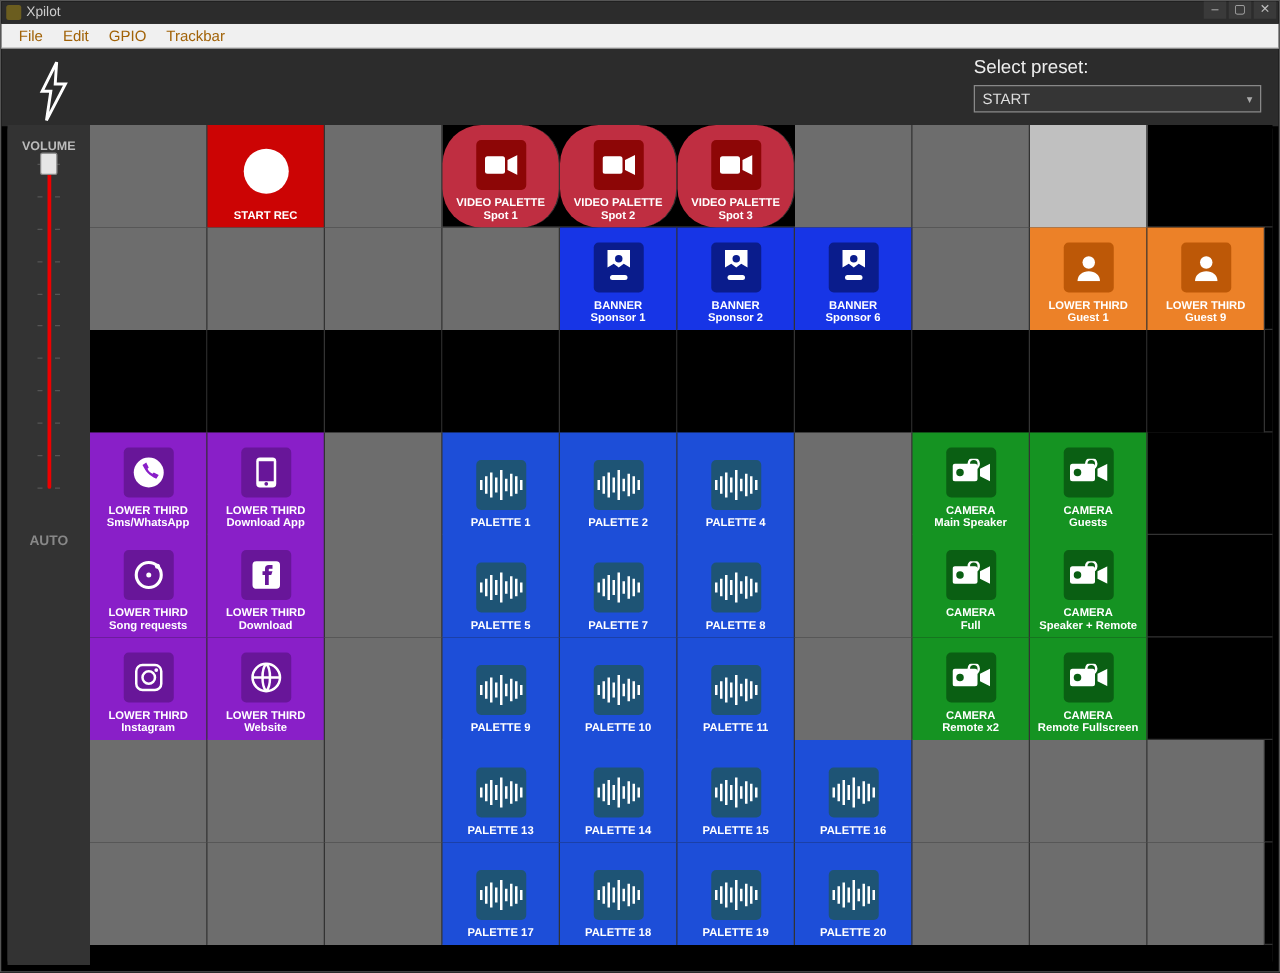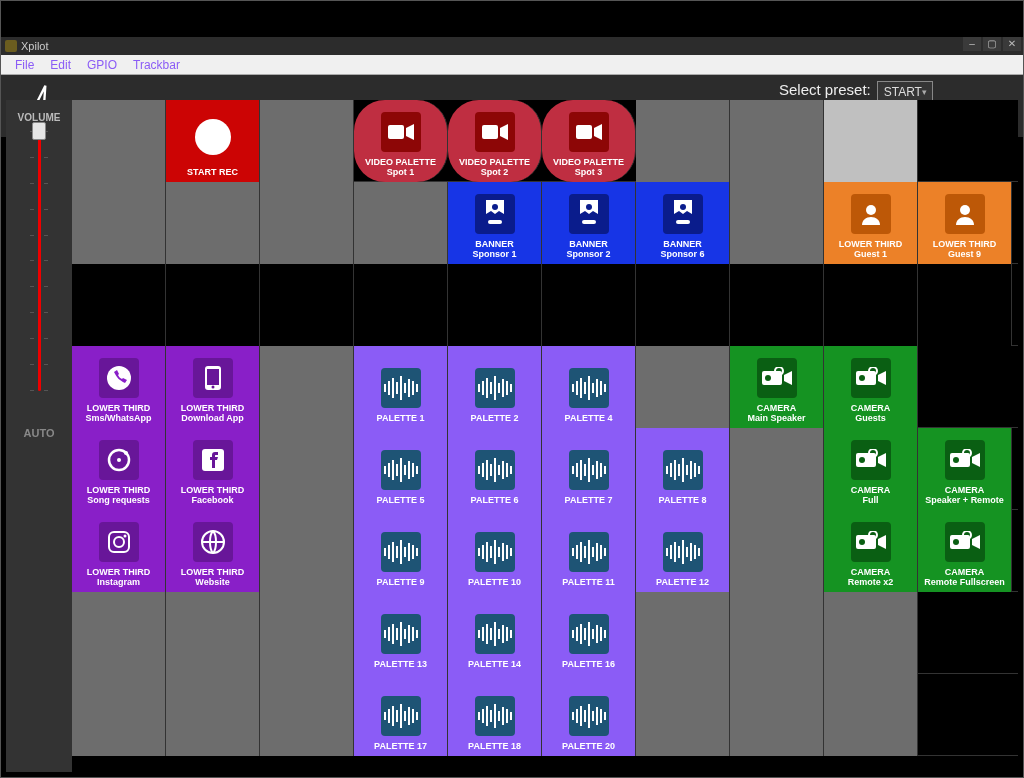--- a/index.html
+++ b/index.html
@@ -16,21 +16,20 @@
   
   .titlebar {
     height: 18px;
     background: #2c2c2c;
     display: flex;
     align-items: center;
     padding: 0 4px;
     font-size: 11px;
     color: #ccc;
     position: relative;
-    margin-top: 36px;
   }
   .titlebar .tb-icon {
     width: 12px; height: 12px;
     background: #6b5d1f;
     border-radius: 2px;
     margin-right: 4px;
   }
   .titlebar .tb-controls {
     position: absolute;
     right: 2px; top: 0;
@@ -48,21 +47,21 @@
   }
 
   
   .menubar {
     height: 20px;
     background: #f0f0f0;
     display: flex;
     align-items: center;
     padding: 0 6px;
     font-size: 12px;
-    color: #8b5cf6;
+    color: #a16207;
     border-bottom: 1px solid #aaa;
   }
   .menubar .mitem { padding: 0 8px; cursor: pointer; }
 
   
   .header {
     position: relative;
     height: 62px;
     background: #2c2c2c;
   }
@@ -70,21 +69,21 @@
     position: absolute;
     left: 28px; top: 10px;
     width: 28px; height: 48px;
     color: #fff;
   }
   .preset {
     position: absolute;
     right: 14px;
     top: 6px;
     display: flex;
-    flex-direction: row;
+    flex-direction: column;
     gap: 6px;
     width: 230px;
   }
   .preset-label { font-size: 15px; color: #eee; }
   .preset-select {
     height: 22px;
     background: #353535;
     border: 1px solid #888;
     display: flex;
     align-items: center;
@@ -185,21 +184,21 @@
     margin-bottom: 6px;
   }
   .cell .t1 { }
   .cell .t2 { }
 
   
   .c-red { background: #cc0404; }
   .c-crim { background: #bf2e41; border-radius: 31px; }
   .c-blue { background: #1735e6; }
   .c-purple { background: #891fc8; }
-  .c-steel { background: #8b5cf6; }
+  .c-steel { background: #1d4ed8; }
   .c-green { background: #159322; }
   .c-orange { background: #ec8128; }
 
   .ib-darkred { background: #8d0606; }
   .ib-darkblue { background: #0a1c8c; }
   .ib-darkpurple { background: #681699; }
   .ib-teal { background: #1e5475; }
   .ib-dgreen { background: #0a5f13; }
   .ib-dorange { background: #bd5807; }
 
@@ -495,54 +494,38 @@
           <div class="t2">Song requests</div>
         </div>
         <div class="cell c-purple">
           <div class="iconbox ib-darkpurple">
             <svg width="24" height="24" viewBox="0 0 24 24">
               <rect class="icon" x="1" y="1" width="22" height="22" rx="3"></rect>
               <path fill="#681699" d="M14 7h3V4h-3c-2 0-3 1-3 3v2H9v3h2v8h3v-8h2l1-3h-3V8c0-1 0-1 1-1z"></path>
             </svg>
           </div>
           <div class="t1">LOWER THIRD</div>
-          <div class="t2">Facebook</div>
+          <div class="t2">Download</div>
         </div>
         <div class="cell grey"></div>
         <div class="cell c-steel">
           <div class="iconbox ib-teal">
             <div class="wave">
               <span style="height:8px"></span>
               <span style="height:14px"></span>
               <span style="height:20px"></span>
               <span style="height:12px"></span>
               <span style="height:24px"></span>
               <span style="height:10px"></span>
               <span style="height:18px"></span>
               <span style="height:14px"></span>
               <span style="height:8px"></span>
             </div>
           </div>
           <div class="t1">PALETTE 5</div>
-        </div>
-        <div class="cell c-steel">
-          <div class="iconbox ib-teal">
-            <div class="wave">
-              <span style="height:8px"></span>
-              <span style="height:14px"></span>
-              <span style="height:20px"></span>
-              <span style="height:12px"></span>
-              <span style="height:24px"></span>
-              <span style="height:10px"></span>
-              <span style="height:18px"></span>
-              <span style="height:14px"></span>
-              <span style="height:8px"></span>
-            </div>
-          </div>
-          <div class="t1">PALETTE 6</div>
         </div>
         <div class="cell c-steel">
           <div class="iconbox ib-teal">
             <div class="wave">
               <span style="height:8px"></span>
               <span style="height:14px"></span>
               <span style="height:20px"></span>
               <span style="height:12px"></span>
               <span style="height:24px"></span>
               <span style="height:10px"></span>
@@ -659,36 +642,20 @@
               <span style="height:12px"></span>
               <span style="height:24px"></span>
               <span style="height:10px"></span>
               <span style="height:18px"></span>
               <span style="height:14px"></span>
               <span style="height:8px"></span>
             </div>
           </div>
           <div class="t1">PALETTE 11</div>
         </div>
-        <div class="cell c-steel">
-          <div class="iconbox ib-teal">
-            <div class="wave">
-              <span style="height:8px"></span>
-              <span style="height:14px"></span>
-              <span style="height:20px"></span>
-              <span style="height:12px"></span>
-              <span style="height:24px"></span>
-              <span style="height:10px"></span>
-              <span style="height:18px"></span>
-              <span style="height:14px"></span>
-              <span style="height:8px"></span>
-            </div>
-          </div>
-          <div class="t1">PALETTE 12</div>
-        </div>
         <div class="cell grey"></div>
         <div class="cell c-green">
           <div class="iconbox ib-dgreen">
             <svg width="30" height="22" viewBox="0 0 30 22">
               <rect class="icon" x="0" y="4" width="20" height="14" rx="2"></rect>
               <polygon class="icon" points="22,8 30,4 30,18 22,14"></polygon>
               <circle fill="#0a5f13" cx="6" cy="11" r="3"></circle>
               <circle fill="none" stroke="#fff" stroke-width="2" cx="17" cy="4" r="4"></circle>
             </svg>
           </div>
@@ -751,20 +718,36 @@
               <span style="height:14px"></span>
               <span style="height:20px"></span>
               <span style="height:12px"></span>
               <span style="height:24px"></span>
               <span style="height:10px"></span>
               <span style="height:18px"></span>
               <span style="height:14px"></span>
               <span style="height:8px"></span>
             </div>
           </div>
+          <div class="t1">PALETTE 15</div>
+        </div>
+        <div class="cell c-steel">
+          <div class="iconbox ib-teal">
+            <div class="wave">
+              <span style="height:8px"></span>
+              <span style="height:14px"></span>
+              <span style="height:20px"></span>
+              <span style="height:12px"></span>
+              <span style="height:24px"></span>
+              <span style="height:10px"></span>
+              <span style="height:18px"></span>
+              <span style="height:14px"></span>
+              <span style="height:8px"></span>
+            </div>
+          </div>
           <div class="t1">PALETTE 16</div>
         </div>
         <div class="cell grey"></div>
         <div class="cell grey"></div>
         <div class="cell grey"></div>
       </div>
       <div class="row">
         <div class="cell grey"></div>
         <div class="cell grey"></div>
         <div class="cell grey"></div>
@@ -807,20 +790,36 @@
               <span style="height:14px"></span>
               <span style="height:20px"></span>
               <span style="height:12px"></span>
               <span style="height:24px"></span>
               <span style="height:10px"></span>
               <span style="height:18px"></span>
               <span style="height:14px"></span>
               <span style="height:8px"></span>
             </div>
           </div>
+          <div class="t1">PALETTE 19</div>
+        </div>
+        <div class="cell c-steel">
+          <div class="iconbox ib-teal">
+            <div class="wave">
+              <span style="height:8px"></span>
+              <span style="height:14px"></span>
+              <span style="height:20px"></span>
+              <span style="height:12px"></span>
+              <span style="height:24px"></span>
+              <span style="height:10px"></span>
+              <span style="height:18px"></span>
+              <span style="height:14px"></span>
+              <span style="height:8px"></span>
+            </div>
+          </div>
           <div class="t1">PALETTE 20</div>
         </div>
         <div class="cell grey"></div>
         <div class="cell grey"></div>
         <div class="cell grey"></div>
       </div>
     </div>
 
 </div>
 

